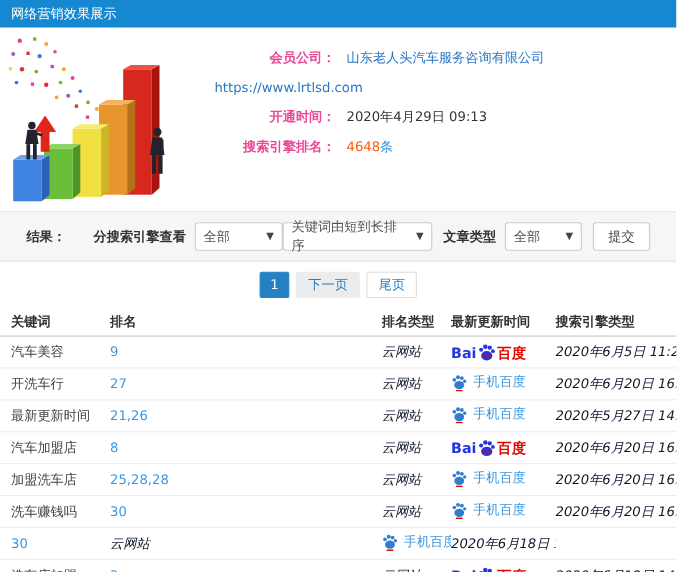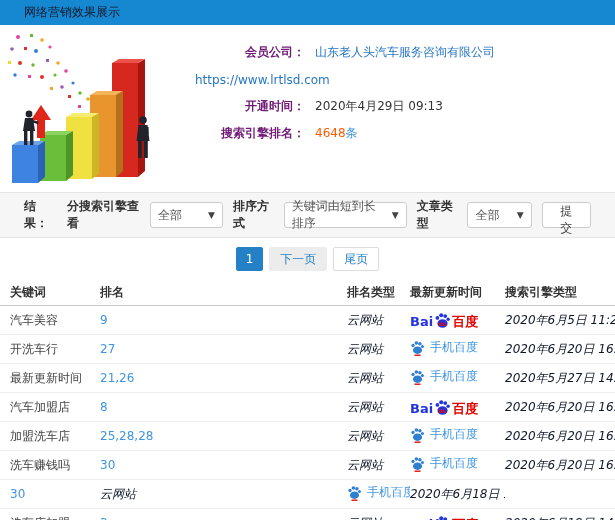--- a/index.html
+++ b/index.html
@@ -1,29 +1,29 @@
 <!DOCTYPE html>
 <html><head>
 <meta charset="utf-8">
 <style>
   * { margin:0; padding:0; box-sizing:border-box; }
   html,body { width:615px; height:520px; background:#fff; overflow:hidden;
     font-family:"DejaVu Sans","Liberation Sans",sans-serif; font-size:12px; color:#333; }
   .page { width:615px; height:520px; background:#fff; position:relative; }
 
   
-  .topbar { height:25px; background:#1588d1; color:#0f172a; line-height:25px;
-    padding-left:24px; font-size:12px; }
+  .topbar { height:25px; background:#1588d1; color:#ffffff; line-height:25px;
+    padding-left:10px; font-size:12px; }
 
   
   .info-section { display:flex; height:167px; }
   .illus-wrap { width:185px; height:167px; flex:0 0 185px; }
   .info-list { padding-top:14px; }
   .info-row { display:flex; align-items:center; height:27px; }
-  .ilabel { width:120px; text-align:right; font-weight:bold; color:#701a75; }
+  .ilabel { width:120px; text-align:right; font-weight:bold; color:#ec4899; }
   .ival { margin-left:10px; }
   .link { color:#2776c4; text-decoration:none; cursor:pointer; }
   .plain { color:#333; }
   .rank-num { color:#ff5a00; }
   .rank-unit { color:#3e96e0; }
 
   
   .filter-bar { height:46px; background:#f6f6f6; border-top:1px solid #e4e4e4;
     border-bottom:1px solid #e4e4e4; display:flex; align-items:center; padding:0 24px; }
   .result-label { font-weight:bold; color:#333; }
@@ -166,21 +166,20 @@
   </div>
 
   <div class="filter-bar">
     <span class="result-label">结果：</span>
     <div class="filter-controls">
       <span class="flabel">分搜索引擎查看</span>
       <div class="select sel-engine">
         <span>全部</span>
         <span class="caret">▼</span>
       </div>
-      <span class="flabel">排序方式</span>
       <div class="select sel-sort">
         <span>关键词由短到长排序</span>
         <span class="caret">▼</span>
       </div>
       <span class="flabel">文章类型</span>
       <div class="select sel-article">
         <span>全部</span>
         <span class="caret">▼</span>
       </div>
       <button class="submit-btn">提交</button>

